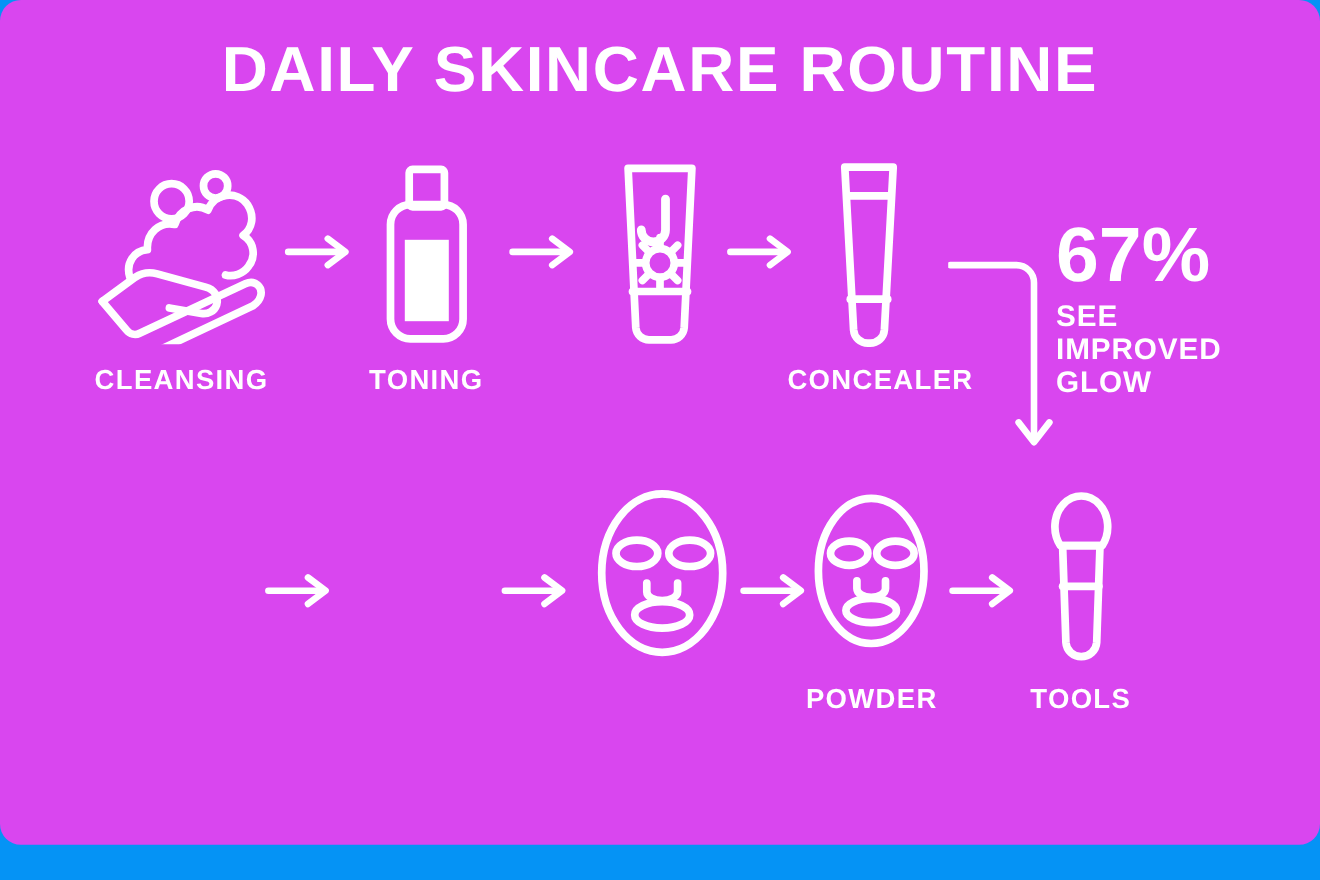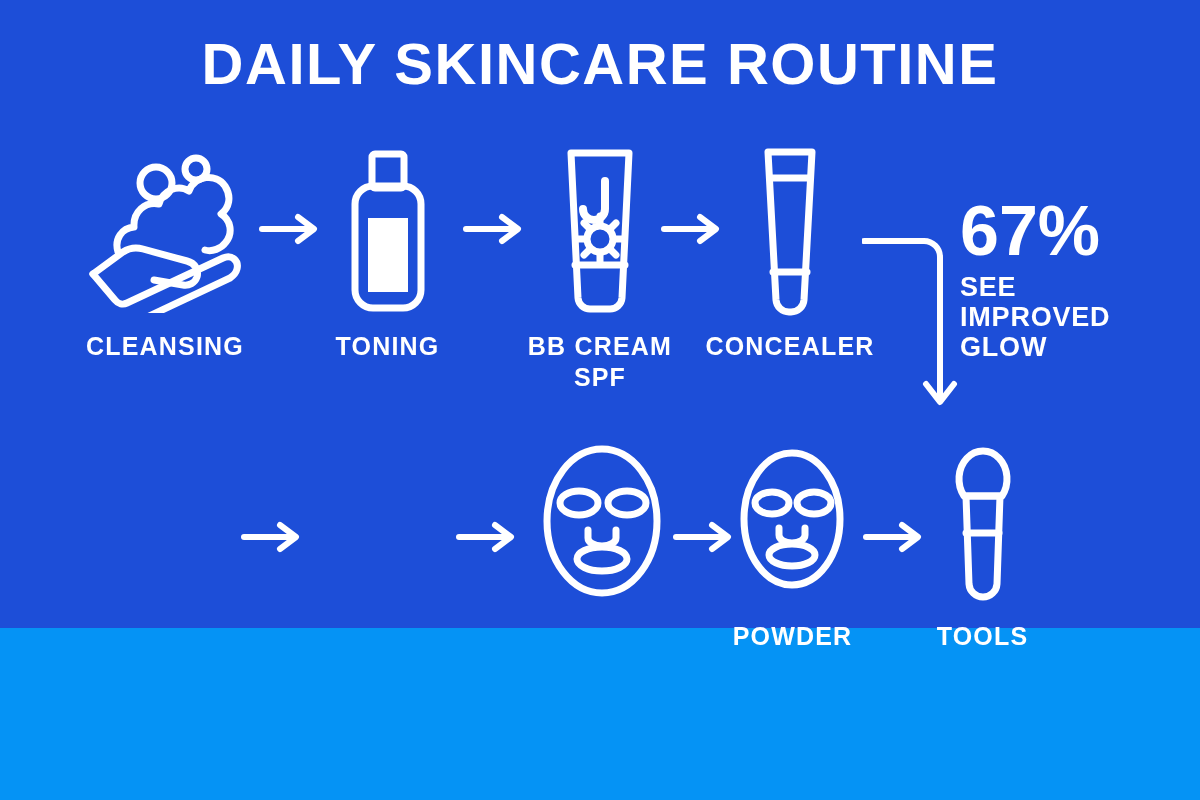--- a/index.html
+++ b/index.html
@@ -10,22 +10,23 @@
     width: 1200px;
     height: 800px;
     background: #0593f5;
     font-family: "Liberation Sans", sans-serif;
     overflow: hidden;
     position: relative;
   }
   .canvas {
     position: relative;
     width: 1200px;
-    height: 628px;
-    background: #1d4ed8;
+    height: 768px;
+    background: #d946ef;
+    border-radius: 19px;
   }
 
   
   .title {
     position: absolute;
     top: 34px;
     left: 0;
     width: 1200px;
     text-align: center;
     color: #ffffff;
@@ -142,32 +143,30 @@
         <line x1="55" y1="71" x2="55" y2="78"></line>
         <line x1="55" y1="110" x2="55" y2="117"></line>
         <line x1="32" y1="94" x2="39" y2="94"></line>
         <line x1="71" y1="94" x2="78" y2="94"></line>
         <line x1="39" y1="78" x2="44" y2="83"></line>
         <line x1="66" y1="105" x2="71" y2="110"></line>
         <line x1="71" y1="78" x2="66" y2="83"></line>
         <line x1="44" y1="105" x2="39" y2="110"></line>
       </svg>
     </div>
-    <div class="label">BB CREAM
-SPF</div>
   </div>
 
   <div class="arrow" style="left:660px; top:212px;">
     <svg width="62" height="34" viewBox="0 0 62 34" fill="none" stroke="#ffffff" stroke-width="6" stroke-linecap="round" stroke-linejoin="round">
       <line x1="4" y1="17" x2="54" y2="17"></line>
       <polyline points="40,5 56,17 40,29"></polyline>
     </svg>
   </div>
 
-  <div class="step" style="left:695px; top:140px; width:190px;">
+  <div class="step" style="left:695px; top:140px; width:190px;text-align:right;">
     <div class="icon-box">
       <svg width="100" height="178" viewBox="0 0 100 178" fill="none" stroke="#ffffff" stroke-width="7" stroke-linecap="round" stroke-linejoin="round">
         <path d="M28 8 h44 l-8 148 a13 13 0 0 1 -13 12 h-2 a13 13 0 0 1 -13 -12 z"></path>
         <line x1="30" y1="34" x2="70" y2="34"></line>
         <line x1="33" y1="128" x2="67" y2="128"></line>
       </svg>
     </div>
     <div class="label">CONCEALER</div>
   </div>
 

